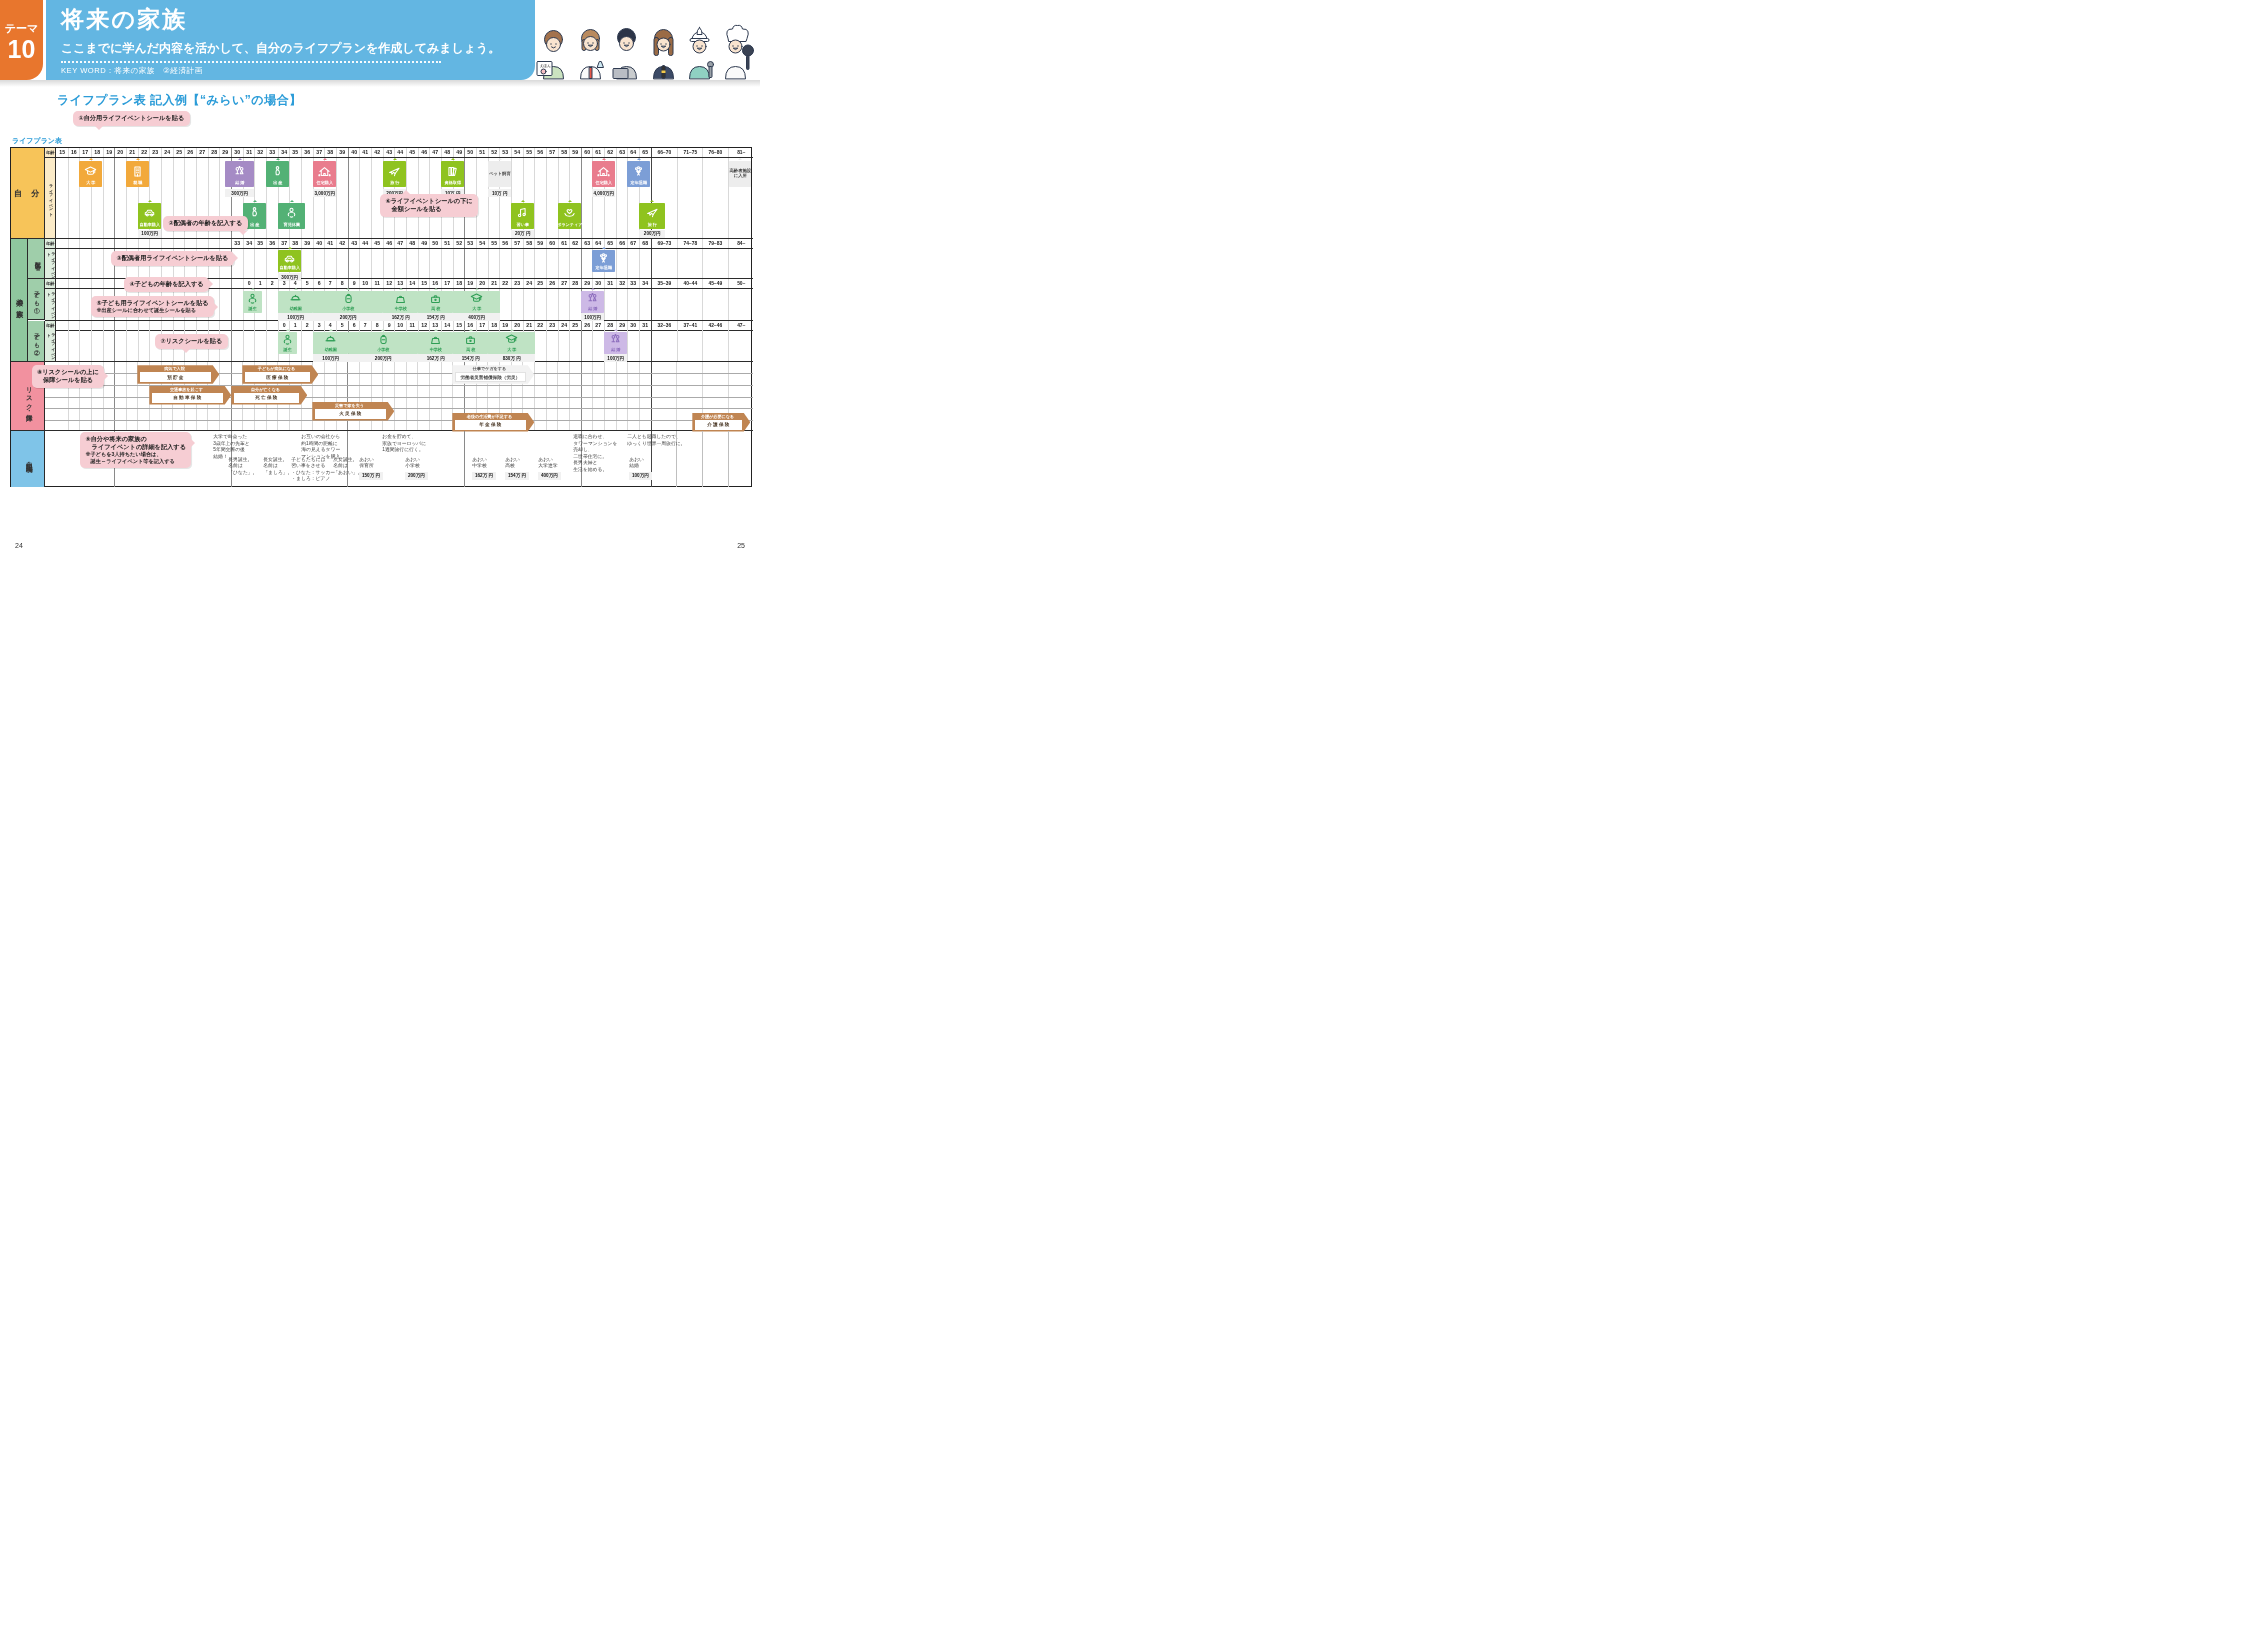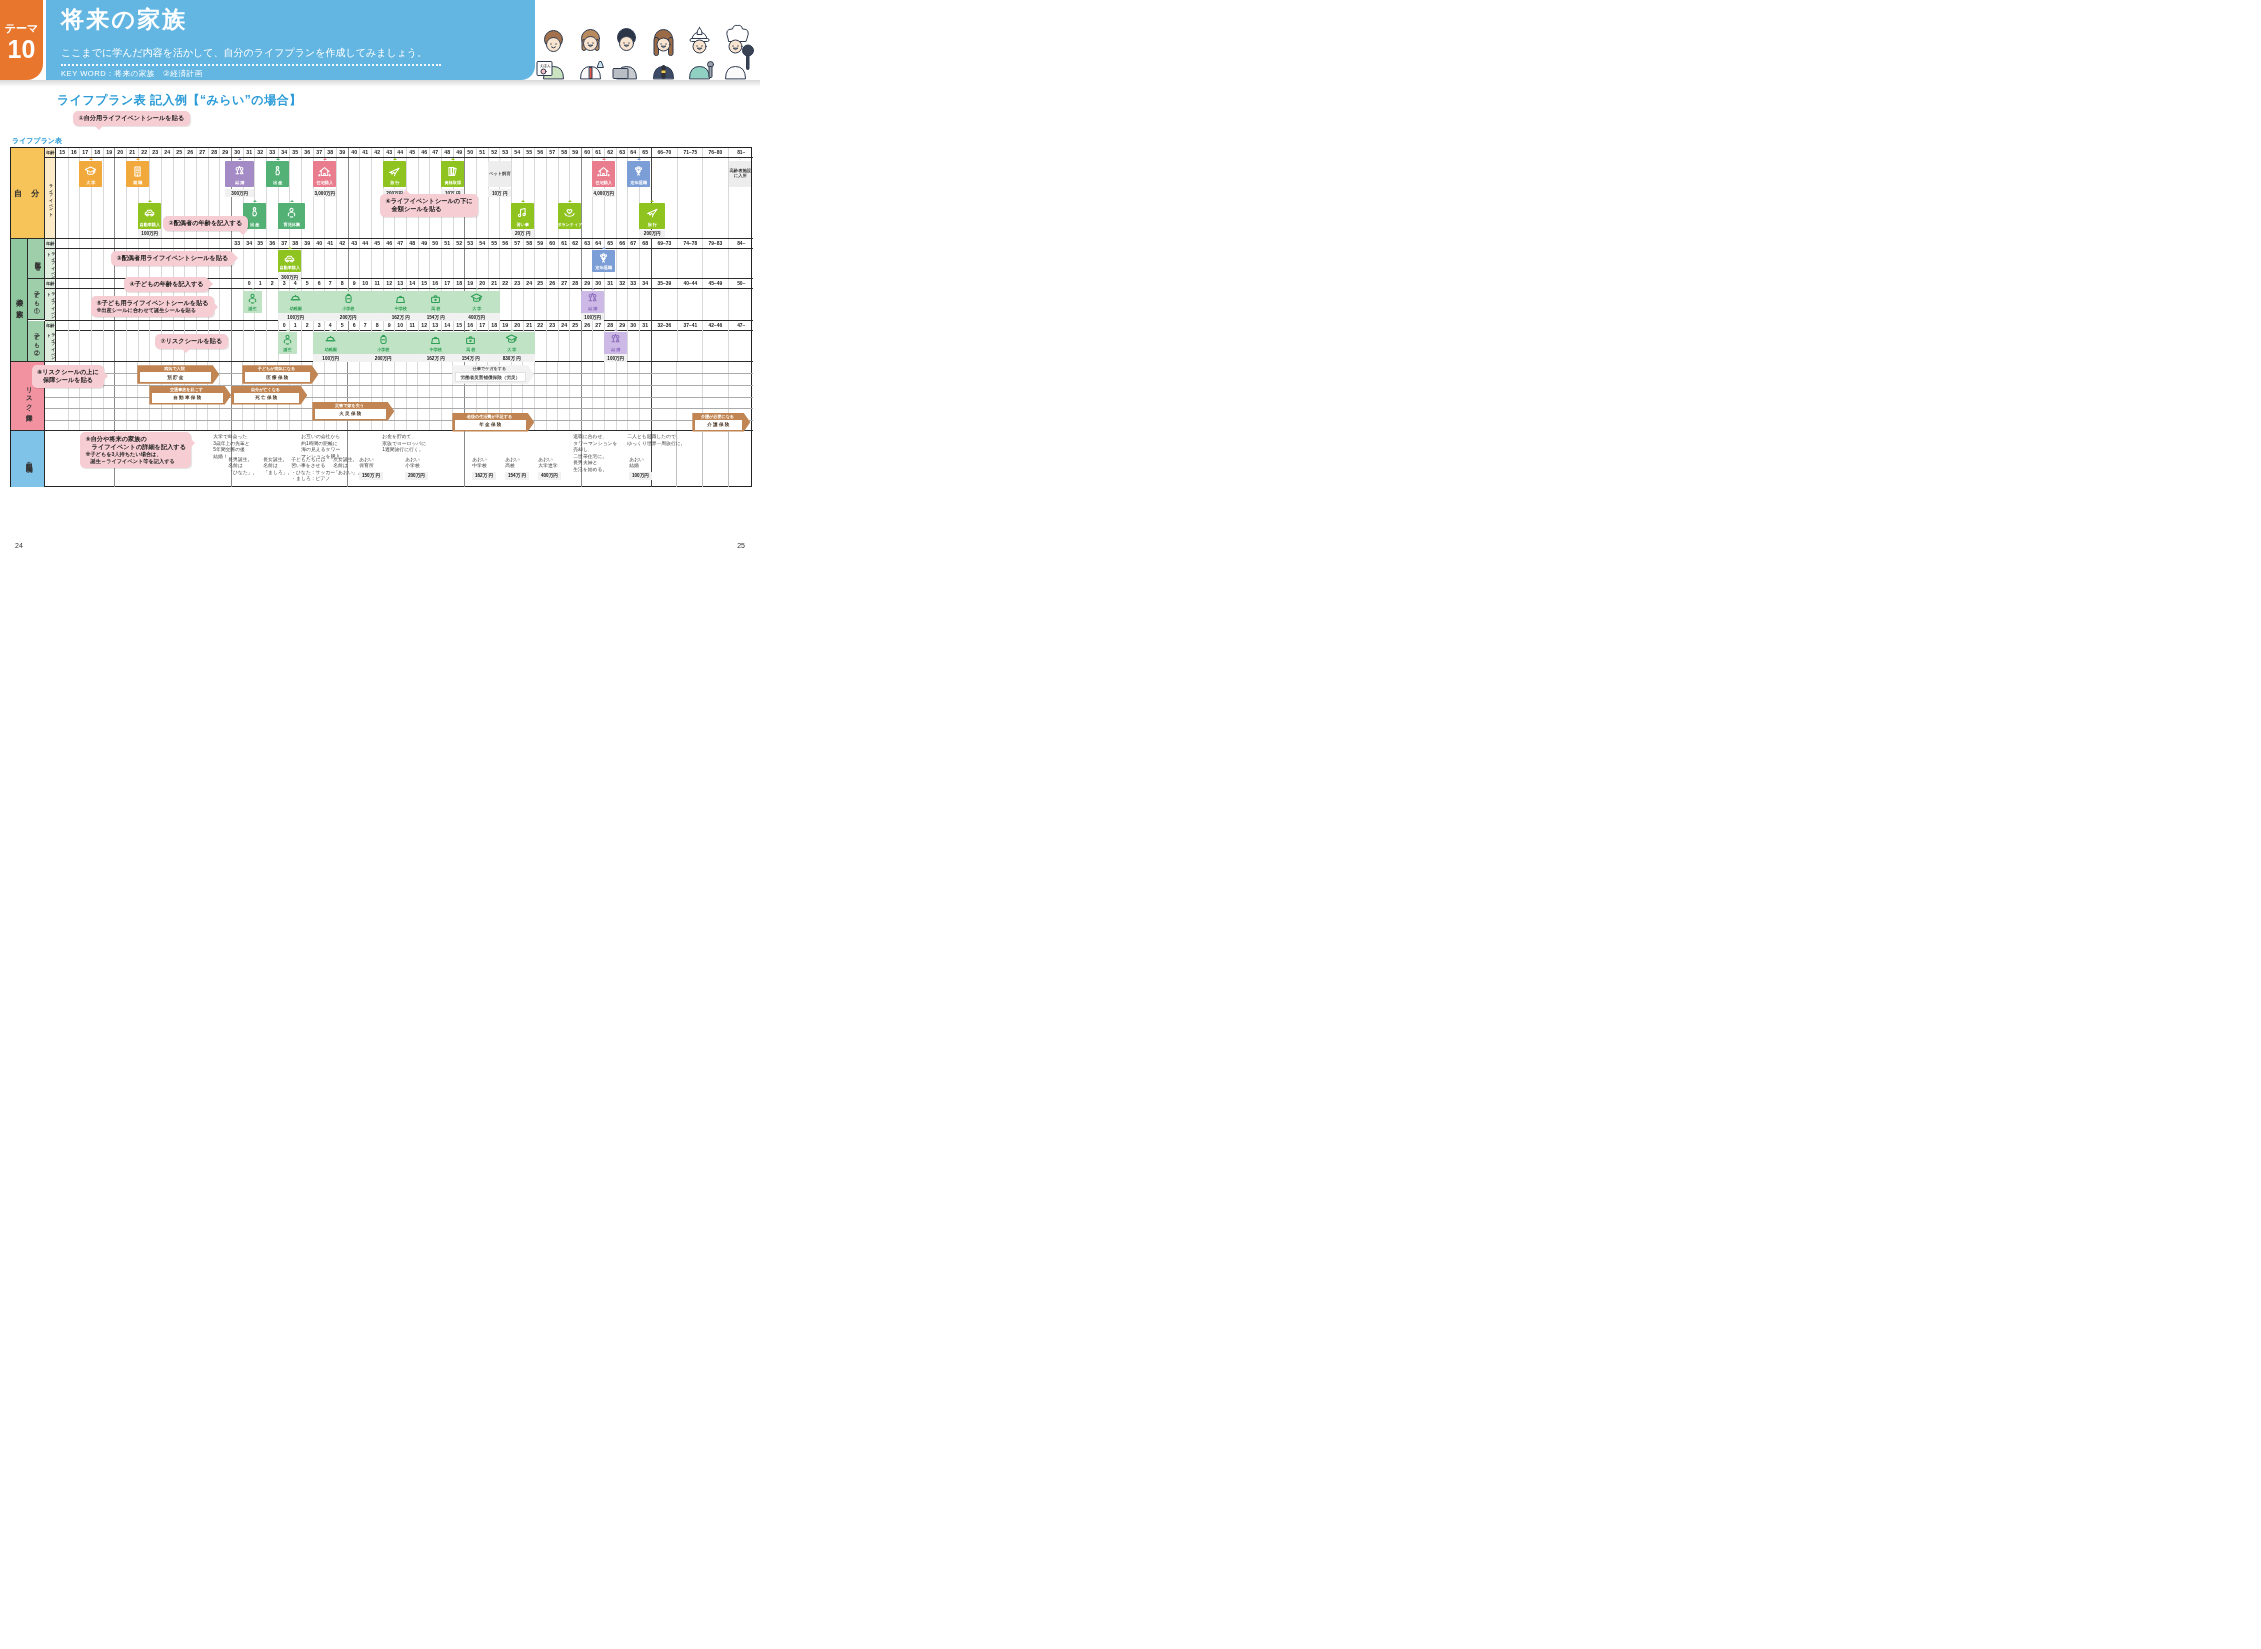--- a/index.html
+++ b/index.html
@@ -7,21 +7,21 @@
   .sheet { position:relative; width:760px; height:559px; background:#fff; overflow:hidden; }
 
   
   .theme-tab { position:absolute; left:0; top:0; width:43px; height:80px; background:#E8762D;
                border-radius:0 0 16.3px 0; color:#fff; text-align:center; }
   .theme-tab .t1 { margin-top:20.6px; font-size:11px; font-weight:bold; }
   .theme-tab .t2 { font-size:25px; font-weight:bold; line-height:1.05; }
   .banner { position:absolute; left:46px; top:0; width:489px; height:80px; background:#63B6E2;
             border-radius:0 0 14px 0; color:#fff; padding-left:15px; }
   .banner .title { font-size:23px; font-weight:bold; letter-spacing:2.2px; margin-top:4.3px; }
-  .banner .subtitle { font-size:10px; font-weight:normal; margin-top:11px; }
+  .banner .subtitle { font-size:12px; font-weight:bold; margin-top:5px; }
   .banner .dots { width:380px; border-bottom:2.2px dotted rgba(255,255,255,.95); margin-top:3.3px; }
   .banner .keyword { font-size:7.6px; margin-top:3.3px; letter-spacing:0.5px; }
   .hdr-shadow { position:absolute; left:0; top:80px; width:100%; height:6.5px;
                 background:linear-gradient(#00000026, transparent); }
   .characters { position:absolute; left:536px; top:2.2px; width:221px; height:79px;
                 display:flex; align-items:flex-end; gap:1.6px; }
   .characters svg { width:35px; height:75px; }
   .characters .oln { stroke:#2E3A50; stroke-width:2; stroke-linejoin:round; stroke-linecap:round; }
   .ehon-label { font-size:7px; fill:#444; font-weight:bold; }
 

